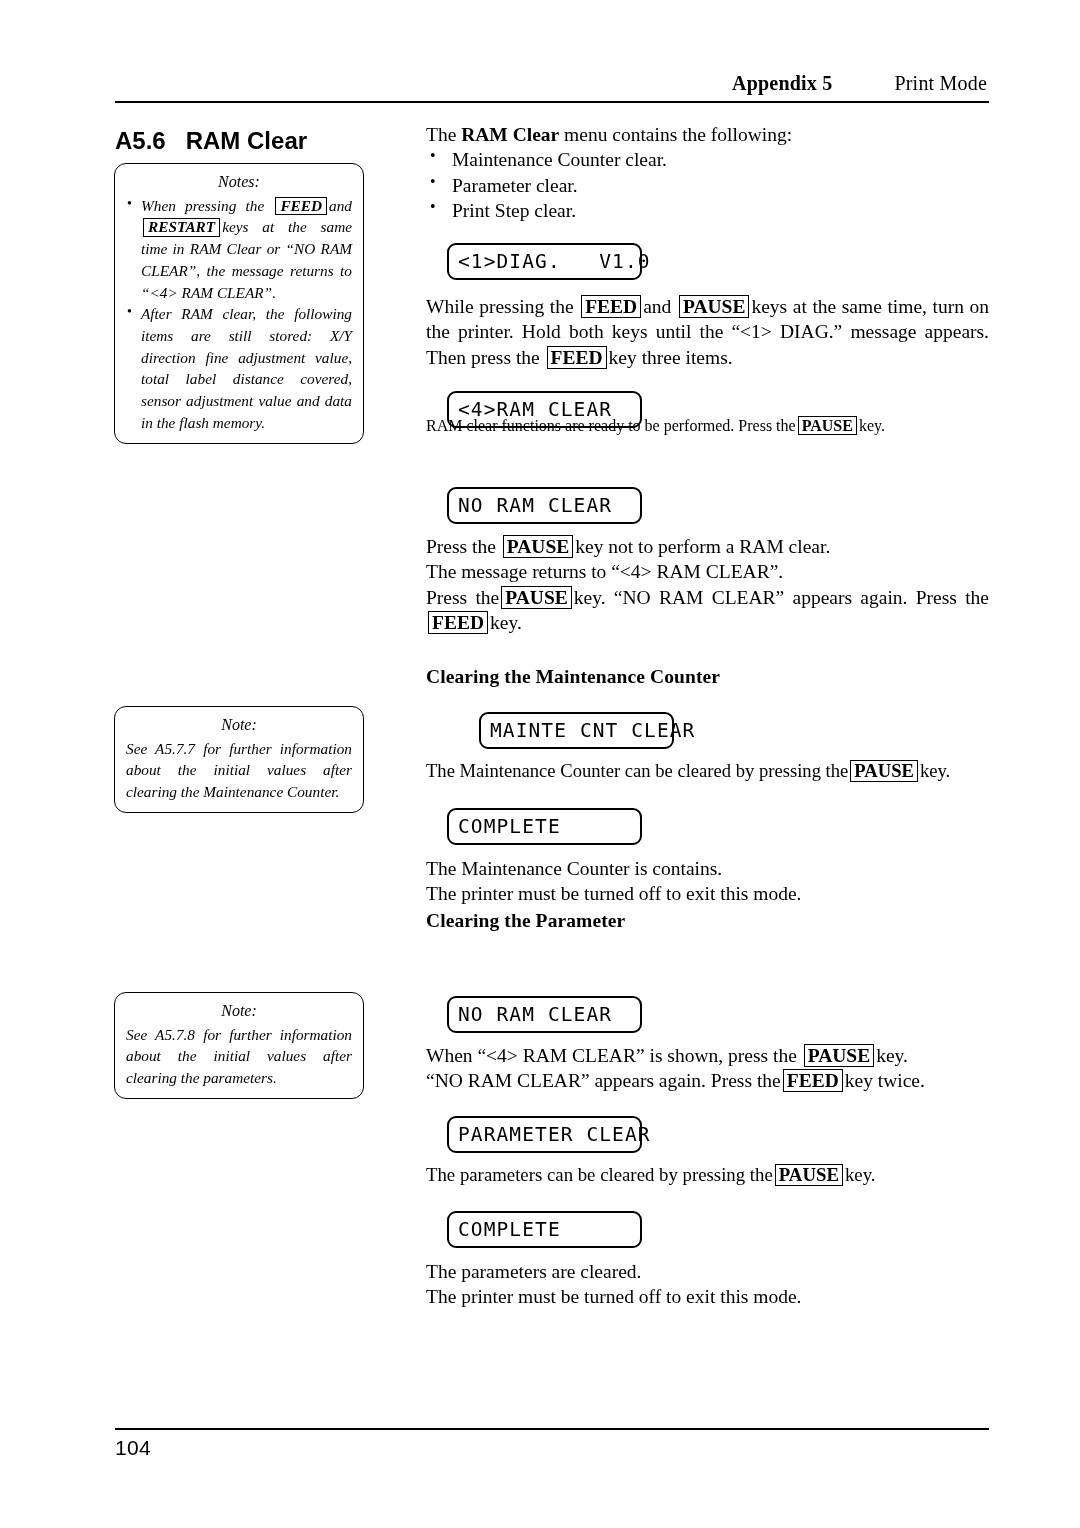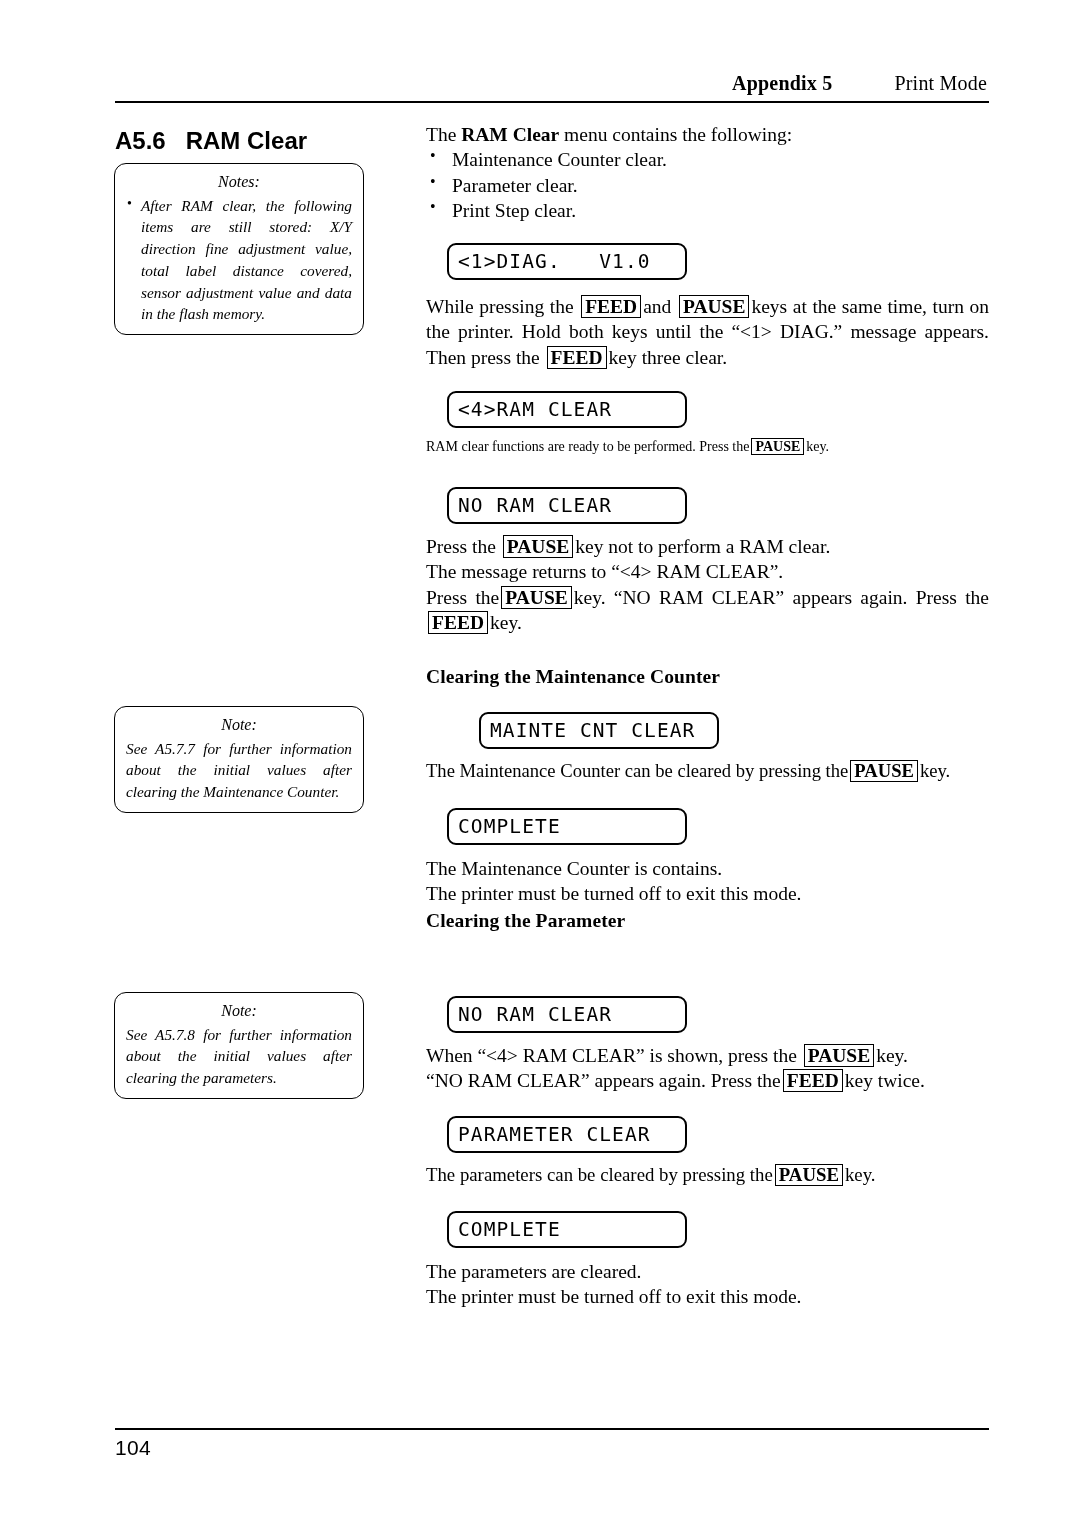--- a/index.html
+++ b/index.html
@@ -165,21 +165,21 @@
     left: 4px;
     top: -1px;
     font-size: 16px;
   }
 
   
   .lcd {
     border: 2px solid #000;
     border-radius: 9px;
     box-sizing: border-box;
-    width: 240px;
+    width: 195px;
     height: 37px;
     display: flex;
     align-items: center;
     padding-left: 9px;
     font-family: "DejaVu Sans Mono", monospace;
     font-size: 19.5px;
     letter-spacing: 1.1px;
     white-space: pre;
     background: #fff;
   }
@@ -209,20 +209,23 @@
   </div>
   <div class="header-rule"></div>
 
   <div class="section-title">
     <span class="num">A5.6</span><span>RAM Clear</span>
   </div>
 
   <div class="notebox" id="notes-box-1">
     <div class="notebox-title">Notes:</div>
     <ul class="note-list">
+      <li><span>When pressing the</span>
+        <span class="key">FEED</span><span>and</span>
+        <span class="key">RESTART</span><span>keys at the same time in RAM Clear or “NO RAM CLEAR”, the message returns to “&lt;4&gt; RAM CLEAR”.</span></li>
       <li><span>After RAM clear, the following items are still stored: X/Y direction fine adjustment value, total label distance covered, sensor adjustment value and data in the flash memory.</span></li>
     </ul>
   </div>
 
   <div class="notebox" id="note-box-2">
     <div class="notebox-title">Note:</div>
     <div class="note-body">See A5.7.7 for further information about the initial values after clearing the Maintenance Counter.</div>
   </div>
 
   <div class="notebox" id="note-box-3">
@@ -238,26 +241,26 @@
       <li>Print Step clear.</li>
     </ul>
   </div>
 
   <div class="lcd lcd-pos" style="top:243px;">&lt;1&gt;DIAG.   V1.0</div>
 
   <div class="rc" style="top:294px;">
     <p class="para just"><span>While pressing the</span>
       <span class="key">FEED</span><span>and</span>
       <span class="key">PAUSE</span><span>keys at the same time, turn on the printer.  Hold both keys until the “&lt;1&gt; DIAG.” message appears.  Then press the</span>
-      <span class="key">FEED</span><span>key three clear.</span></p>
+      <span class="key">FEED</span><span>key three items.</span></p>
   </div>
 
   <div class="lcd lcd-pos" style="top:391px;">&lt;4&gt;RAM CLEAR</div>
 
-  <div class="rc" style="top:438px; font-size:14px;">
+  <div class="rc" style="top:416px; font-size:16px;">
     <p class="para"><span>RAM clear functions are ready to be performed.  Press the</span><span class="key">PAUSE</span><span>key.</span></p>
   </div>
 
   <div class="lcd lcd-pos" style="top:487px;">NO RAM CLEAR</div>
 
   <div class="rc" style="top:534px;">
     <p class="para"><span>Press the</span>
       <span class="key">PAUSE</span><span>key not to perform a RAM clear.</span></p>
     <p class="para">The message returns to “&lt;4&gt; RAM CLEAR”.</p>
     <p class="para just"><span>Press the</span><span class="key">PAUSE</span><span>key.  “NO RAM CLEAR” appears again.  Press the</span>

